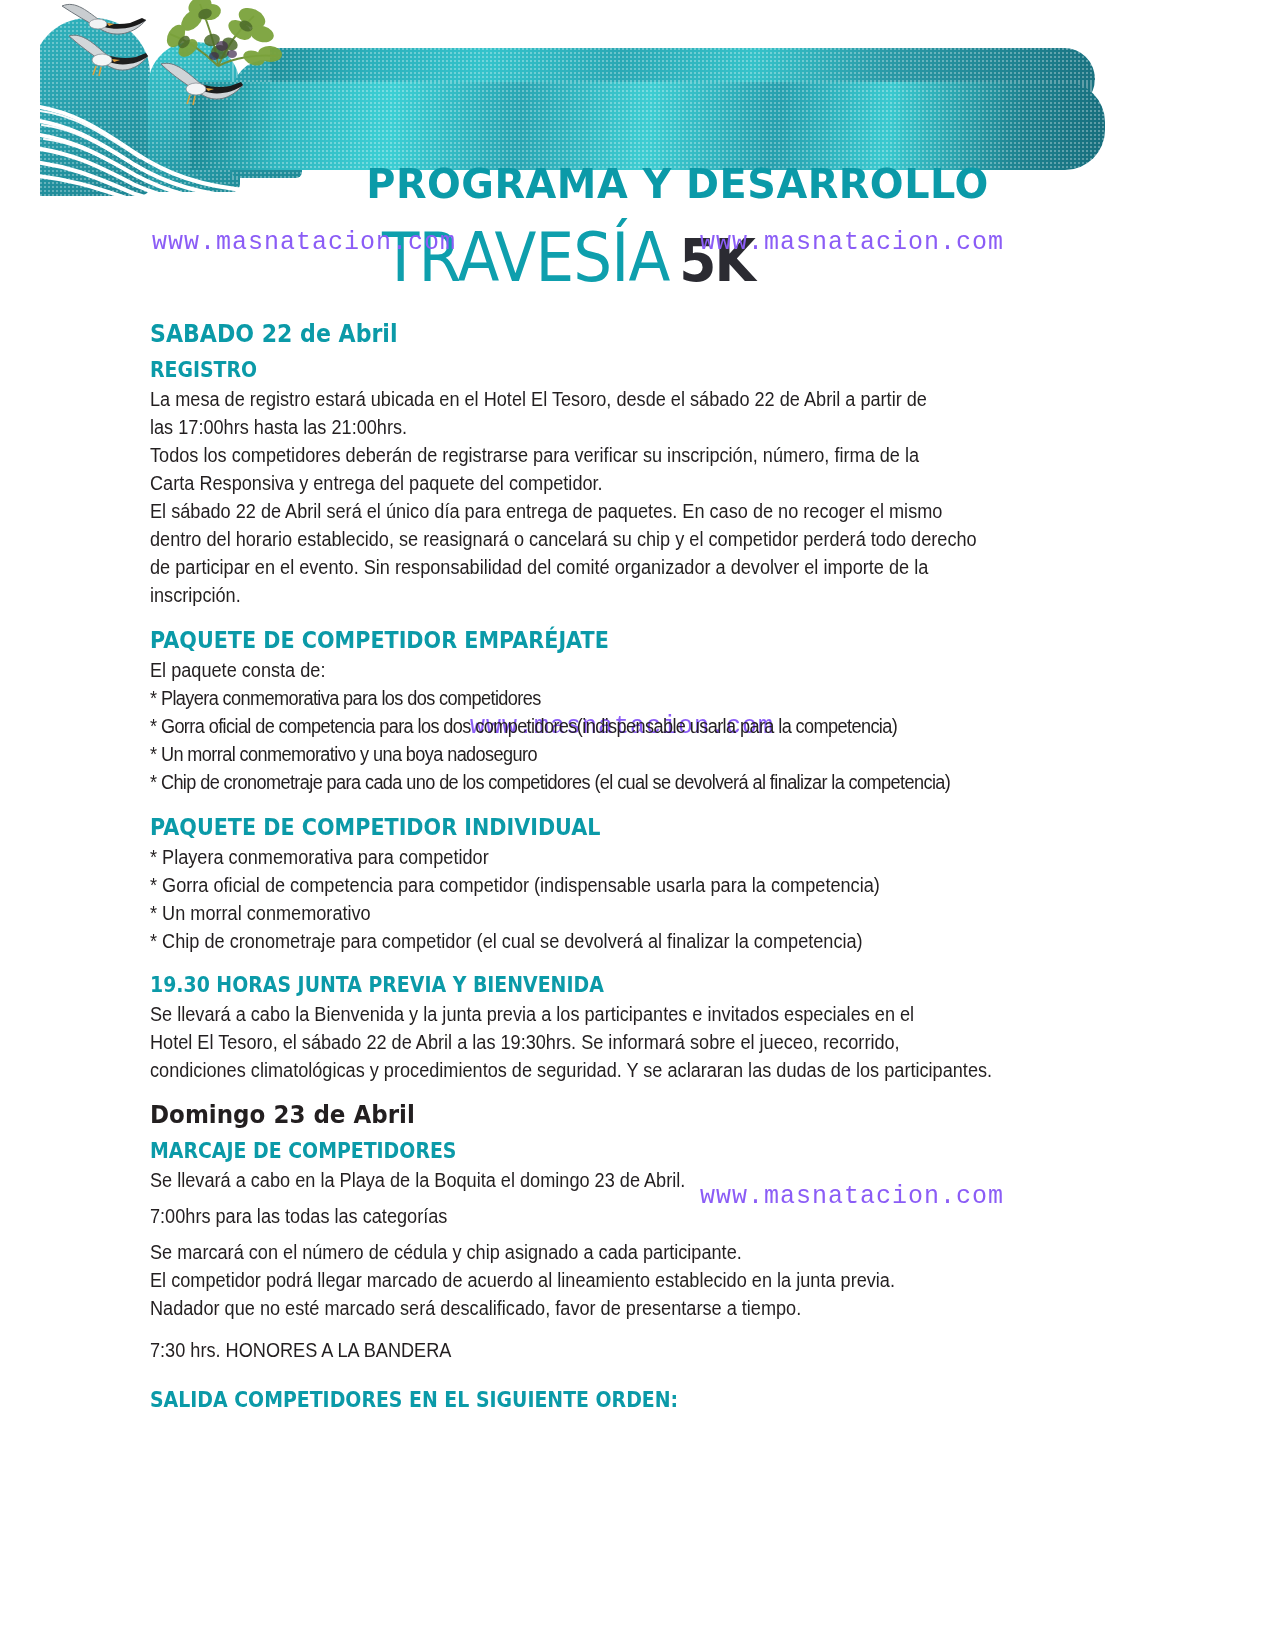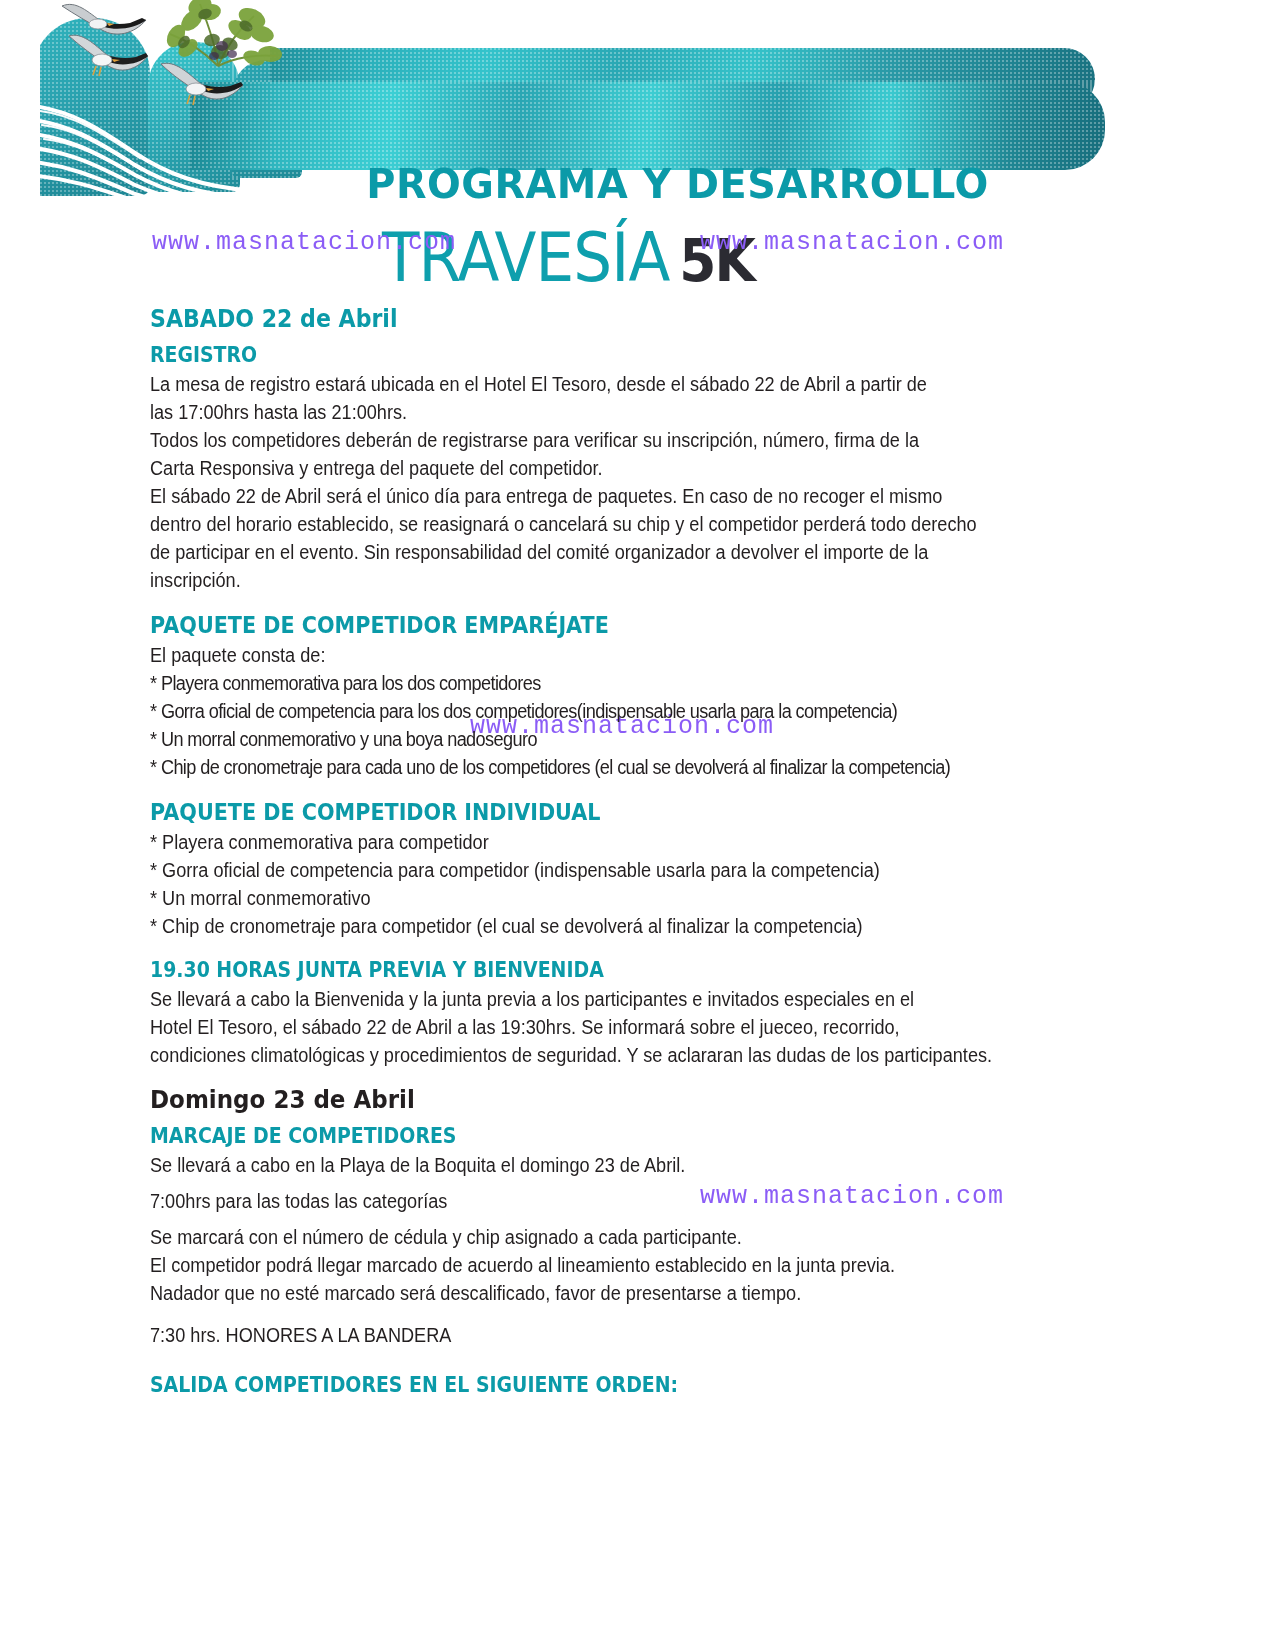--- a/index.html
+++ b/index.html
@@ -158,21 +158,21 @@
     letter-spacing: 1px;
     color: #8b5cf6;
     white-space: nowrap;
     user-select: none;
   }
 
   
   .content {
     position: absolute;
     left: 110px;
-    top: 305px;
+    top: 320px;
     width: 1010px;
   }
 
   .h-day-teal {
     font-family: "DejaVu Sans", sans-serif;
     font-weight: bold;
     font-size: 24px;
     color: #0b9aa8;
     transform: scaleX(0.92);
     transform-origin: left center;

